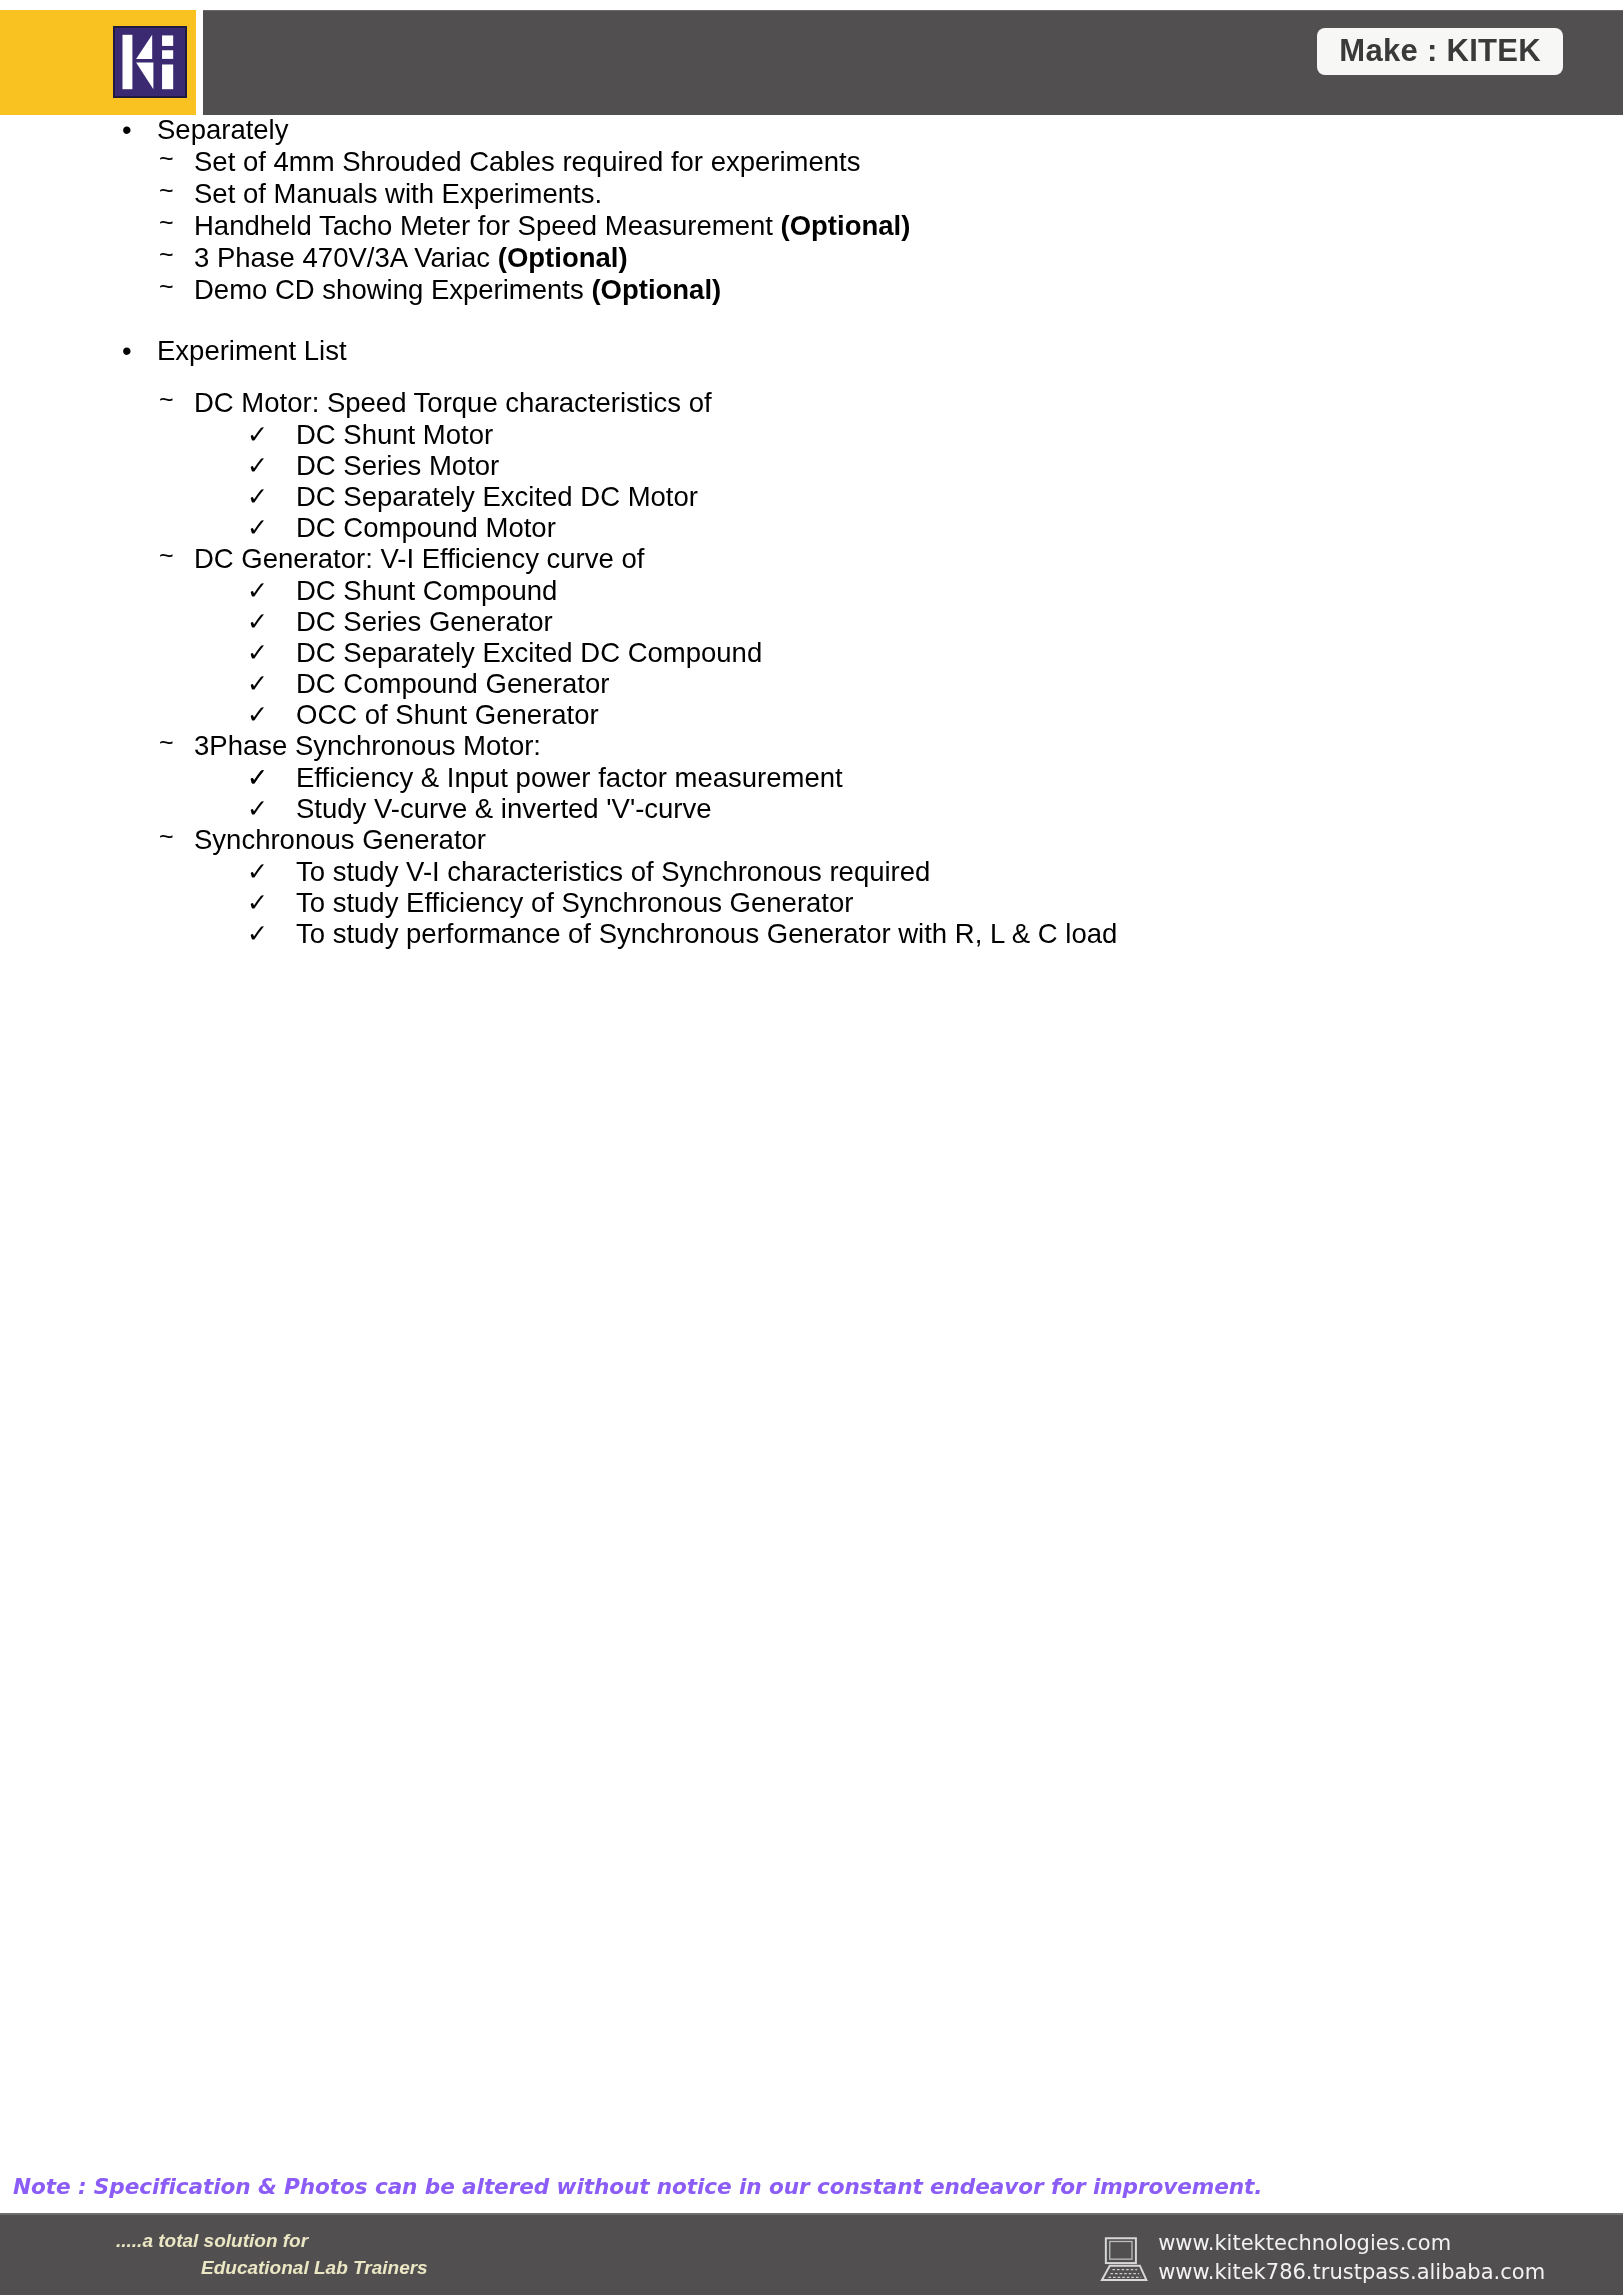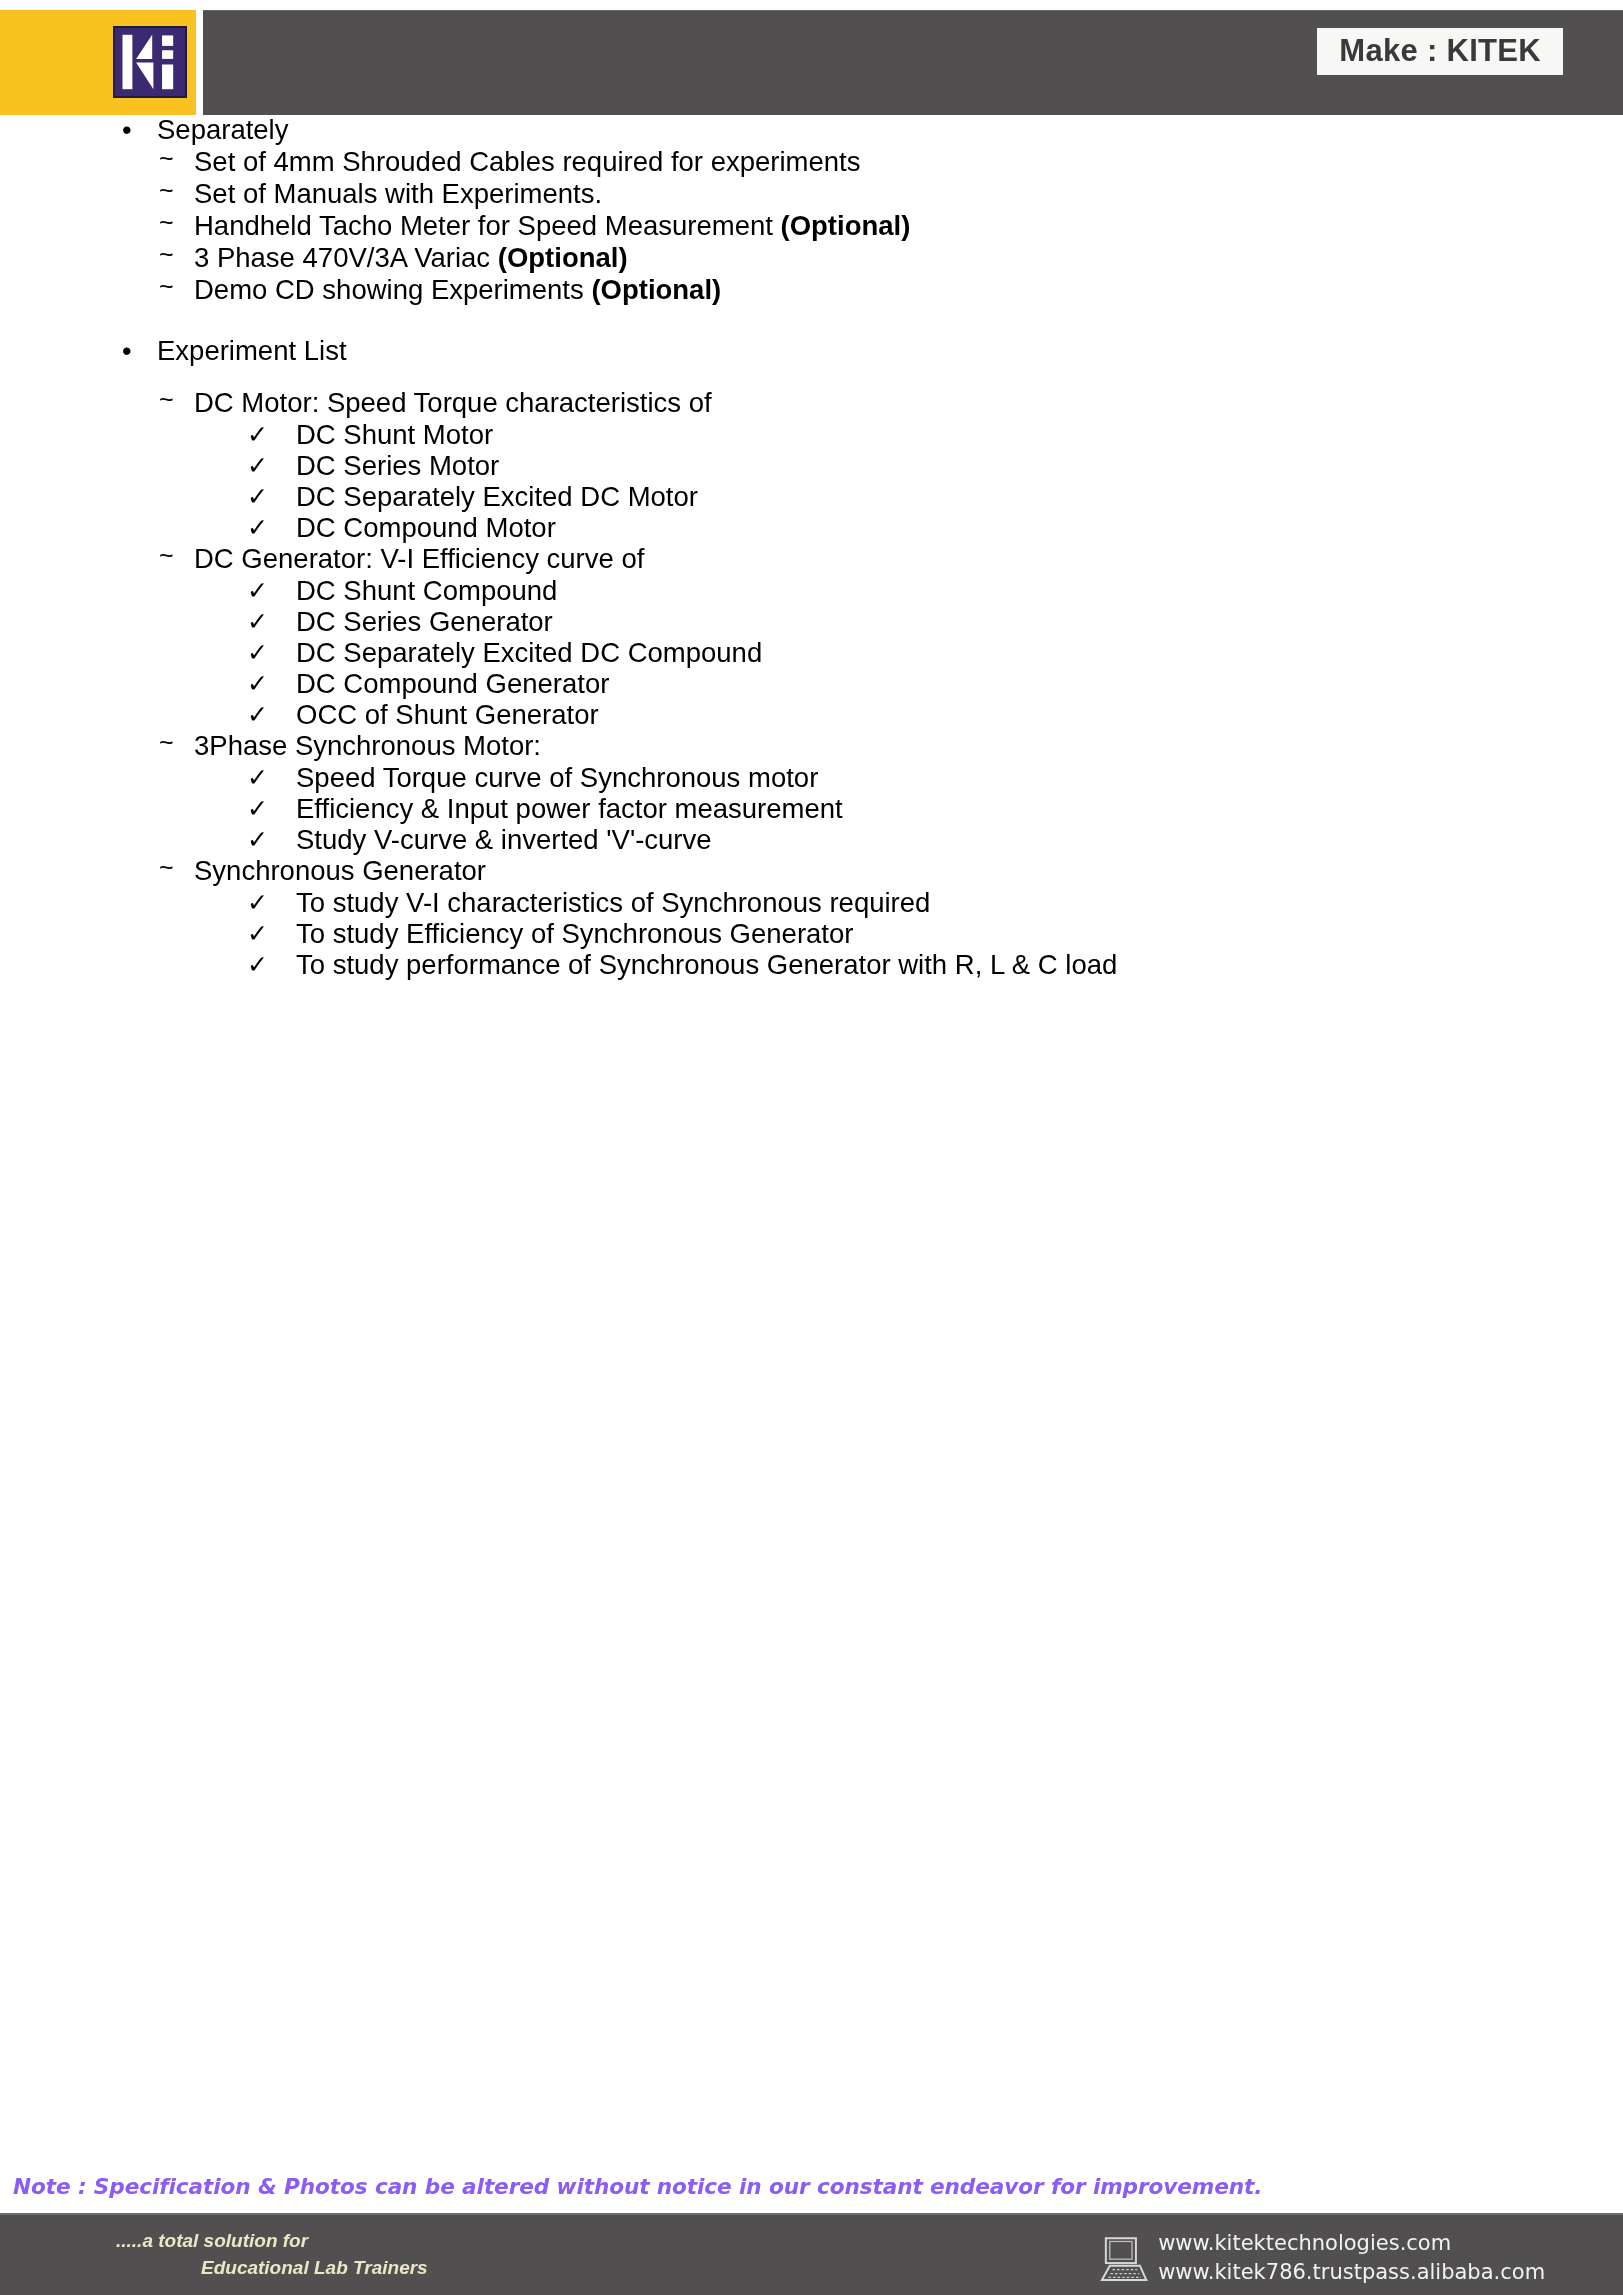--- a/index.html
+++ b/index.html
@@ -58,21 +58,21 @@
     border-top: 1.3px solid #6a6869;
     box-sizing: border-box;
   }
   .make-badge {
     position: absolute;
     right: 60px;
     top: 17px;
     height: 47px;
     padding: 0 22px;
     background: #f7f7f5;
-    border-radius: 0;
+    border-radius: 8px;
     display: flex;
     align-items: center;
     justify-content: center;
     font-size: 31px;
     font-weight: bold;
     color: #3a3a3a;
     letter-spacing: 0.3px;
     white-space: nowrap;
   }
 
@@ -318,21 +318,20 @@
         </div>
       </div>
 
       <div>
         <div class="lvl2">
           <span class="tilde">~</span>
           <span>3Phase Synchronous Motor:</span>
         </div>
         <div class="lvl3">
           <span class="check">✓</span>
-          <span>Speed Torque curve of Synchronous motor</span>
         </div>
         <div class="lvl3">
           <span class="check">✓</span>
           <span>Efficiency &amp; Input power factor measurement</span>
         </div>
         <div class="lvl3">
           <span class="check">✓</span>
           <span>Study V-curve &amp; inverted 'V'-curve</span>
         </div>
       </div>

